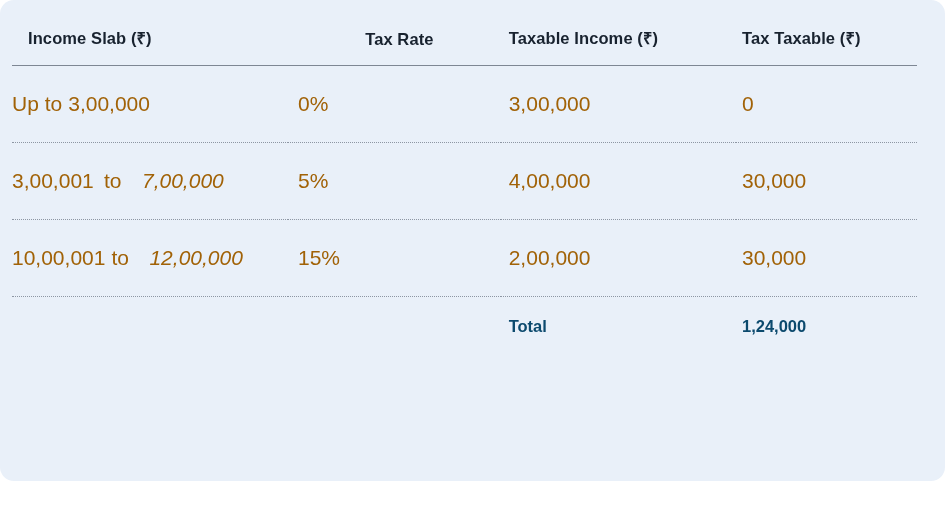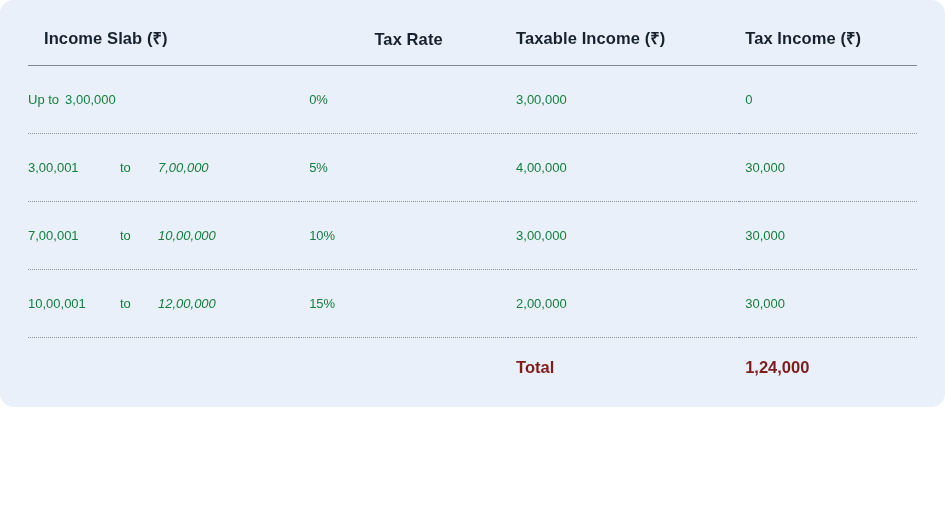--- a/index.html
+++ b/index.html
@@ -10,25 +10,25 @@
   body {
     width: 945px;
     height: 505px;
     font-family: "Liberation Sans", sans-serif;
     color: #1b2430;
     overflow: hidden;
   }
   .tax-card {
     position: relative;
     width: 945px;
-    height: 407px;
+    height: 481px;
     box-sizing: border-box;
     background: #e9f0f9;
     border-radius: 14px;
-    padding: 22px 28px 0 28px;
+    padding: 22px 28px 0 12px;
   }
   table.tax-table {
     width: 100%;
     border-collapse: collapse;
     table-layout: fixed;
   }
   col.c-slab    { width: 30.5%; }
   col.c-rate    { width: 23.5%; }
   col.c-income  { width: 26.0%; }
   col.c-amount  { width: 20.0%; }
@@ -51,22 +51,22 @@
     padding: 0;
     height: 1px;
   }
   .rule {
     height: 1px;
     background: #7e8794;
     width: 100%;
   }
 
   tbody td {
-    font-size: 13px;
-    color: #15803d;
+    font-size: 21px;
+    color: #a16207;
     padding: 26px 0 26px 0;
     vertical-align: middle;
     background-image: none;
   }
   tbody tr.data-row td {
     border-bottom: 1px dotted #8d96a3;
   }
   tbody tr.data-row:last-of-type td {
     border-bottom: 1px dotted #8d96a3;
   }
@@ -97,41 +97,41 @@
   td.rate-cell   { padding-left: 10px; }
   td.income-cell { padding-left: 8px; }
   td.amount-cell { padding-left: 6px; }
 
   tr.total-row td {
     border-bottom: none;
     padding-top: 20px;
     padding-bottom: 14px;
     font-weight: bold;
     font-size: 16.5px;
-    color: #7f1d1d;
+    color: #0c4a6e;
   }
   tr.total-row td.empty-cell { font-weight: normal; }
 </style>
 </head>
 <body>
 
 <div class="tax-card">
   <table class="tax-table">
     <colgroup>
       <col class="c-slab">
       <col class="c-rate">
       <col class="c-income">
       <col class="c-amount">
     </colgroup>
     <thead>
       <tr>
         <th class="pad-slab">Income Slab (₹)</th>
         <th class="pad-rate">Tax Rate</th>
         <th class="pad-income">Taxable Income (₹)</th>
-        <th class="pad-amount">Tax Income (₹)</th>
+        <th class="pad-amount">Tax Taxable (₹)</th>
       </tr>
       <tr class="head-rule">
         <th colspan="4">
             <div class="rule"></div>
           </th>
       </tr>
     </thead>
     <tbody>
       <tr class="data-row">
         <td class="slab-cell">
@@ -152,32 +152,20 @@
             <span class="slab-to">7,00,000</span>
           </span>
         </td>
         <td class="rate-cell">5%</td>
         <td class="income-cell">4,00,000</td>
         <td class="amount-cell">30,000</td>
       </tr>
       <tr class="data-row">
         <td class="slab-cell">
           <span class="slab-inner">
-            <span class="slab-from">7,00,001</span>
-            <span class="slab-join">to</span>
-            <span class="slab-to">10,00,000</span>
-          </span>
-        </td>
-        <td class="rate-cell">10%</td>
-        <td class="income-cell">3,00,000</td>
-        <td class="amount-cell">30,000</td>
-      </tr>
-      <tr class="data-row">
-        <td class="slab-cell">
-          <span class="slab-inner">
             <span class="slab-from">10,00,001</span>
             <span class="slab-join">to</span>
             <span class="slab-to">12,00,000</span>
           </span>
         </td>
         <td class="rate-cell">15%</td>
         <td class="income-cell">2,00,000</td>
         <td class="amount-cell">30,000</td>
       </tr>
       <tr class="total-row">

